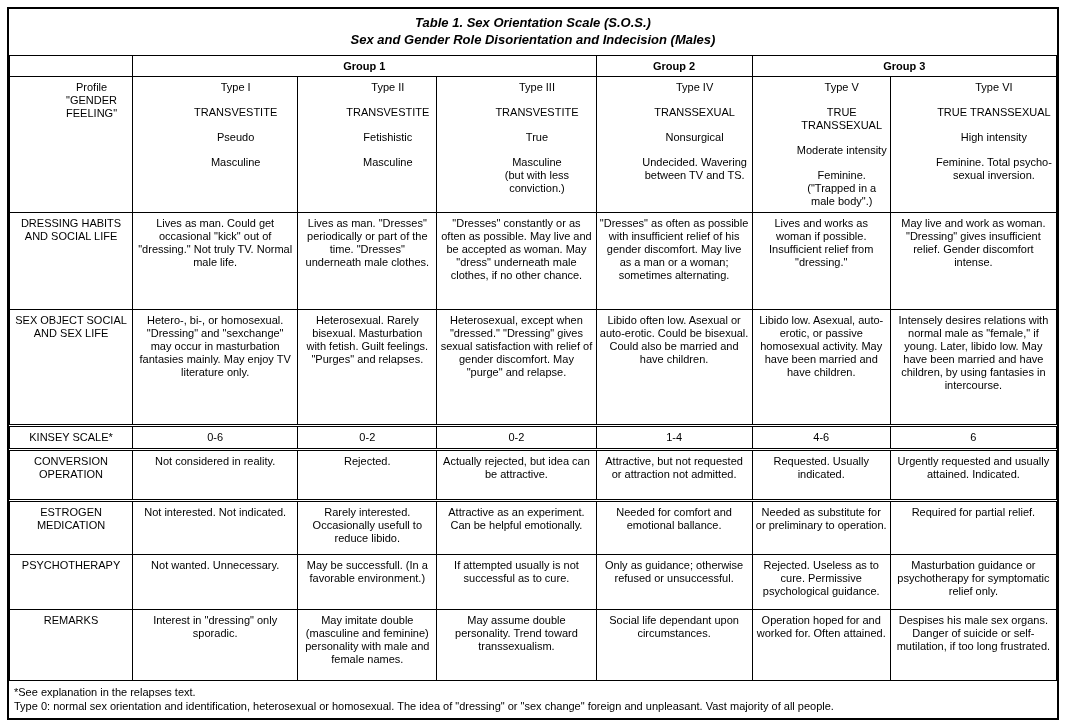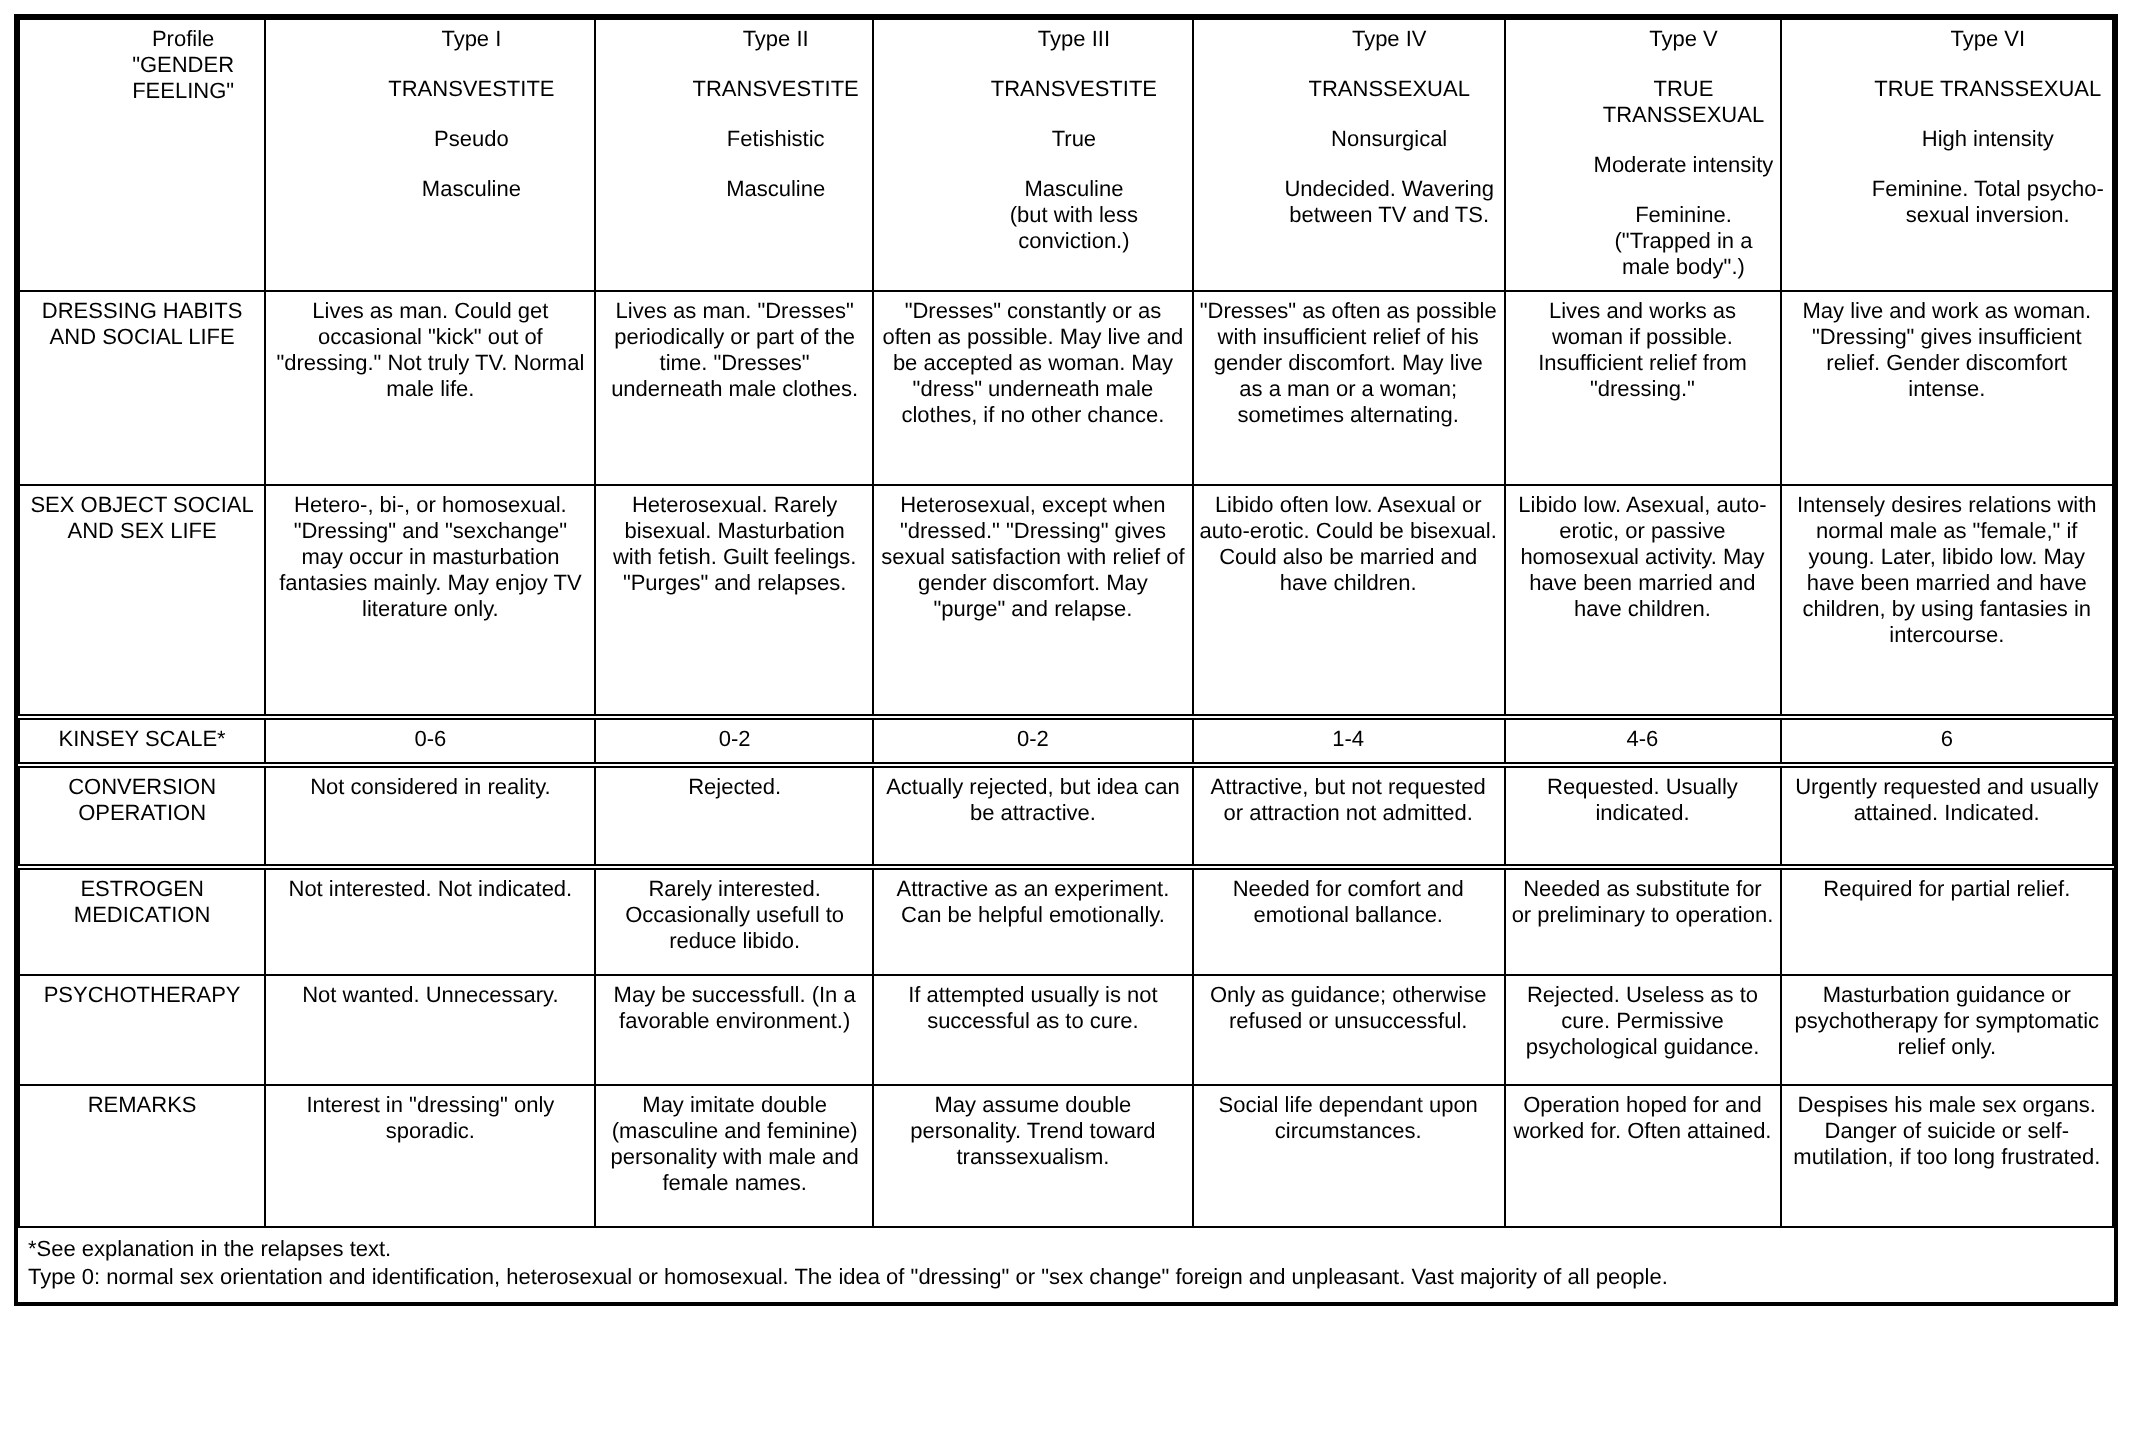--- a/index.html
+++ b/index.html
@@ -25,33 +25,43 @@
   tr.r-psychotherapy td{height:46px;}
   tr.r-remarks td{height:62px;margin-left:20px;}
   tr.dbl td{border-top:3px double #000;}
   .footnotes{padding:4px 5px 5px;font-size:11px;line-height:14px;text-align:left;}
 </style>
 </head>
 <body>
 
 <div class="frame">
 
+  <div class="title-block">
+    <div class="title-line">Table 1. Sex Orientation Scale (S.O.S.)</div>
+    <div class="title-line">Sex and Gender Role Disorientation and Indecision (Males)</div>
+  </div>
 
   <table class="sos">
     <colgroup>
       <col style="width:123px">
         <col style="width:165px">
         <col style="width:139px">
       <col style="width:159px">
         <col style="width:156px">
         <col style="width:138px">
       <col style="width:166px">
     </colgroup>
 
     <tbody>
+        <tr class="group-row">
+      <td></td>
+      <td colspan="3">Group 1</td>
+      <td>Group 2</td>
+      <td colspan="2">Group 3</td>
+    </tr>
 
     <tr class="profile-row">
       <td class="rowlabel profile-label">
         <div>Profile</div>
         <div>"GENDER FEELING"</div>
       </td>
       <td>
         <div class="pline">Type I</div>
         <div class="pline">TRANSVESTITE</div>
         <div class="pline">Pseudo</div>

